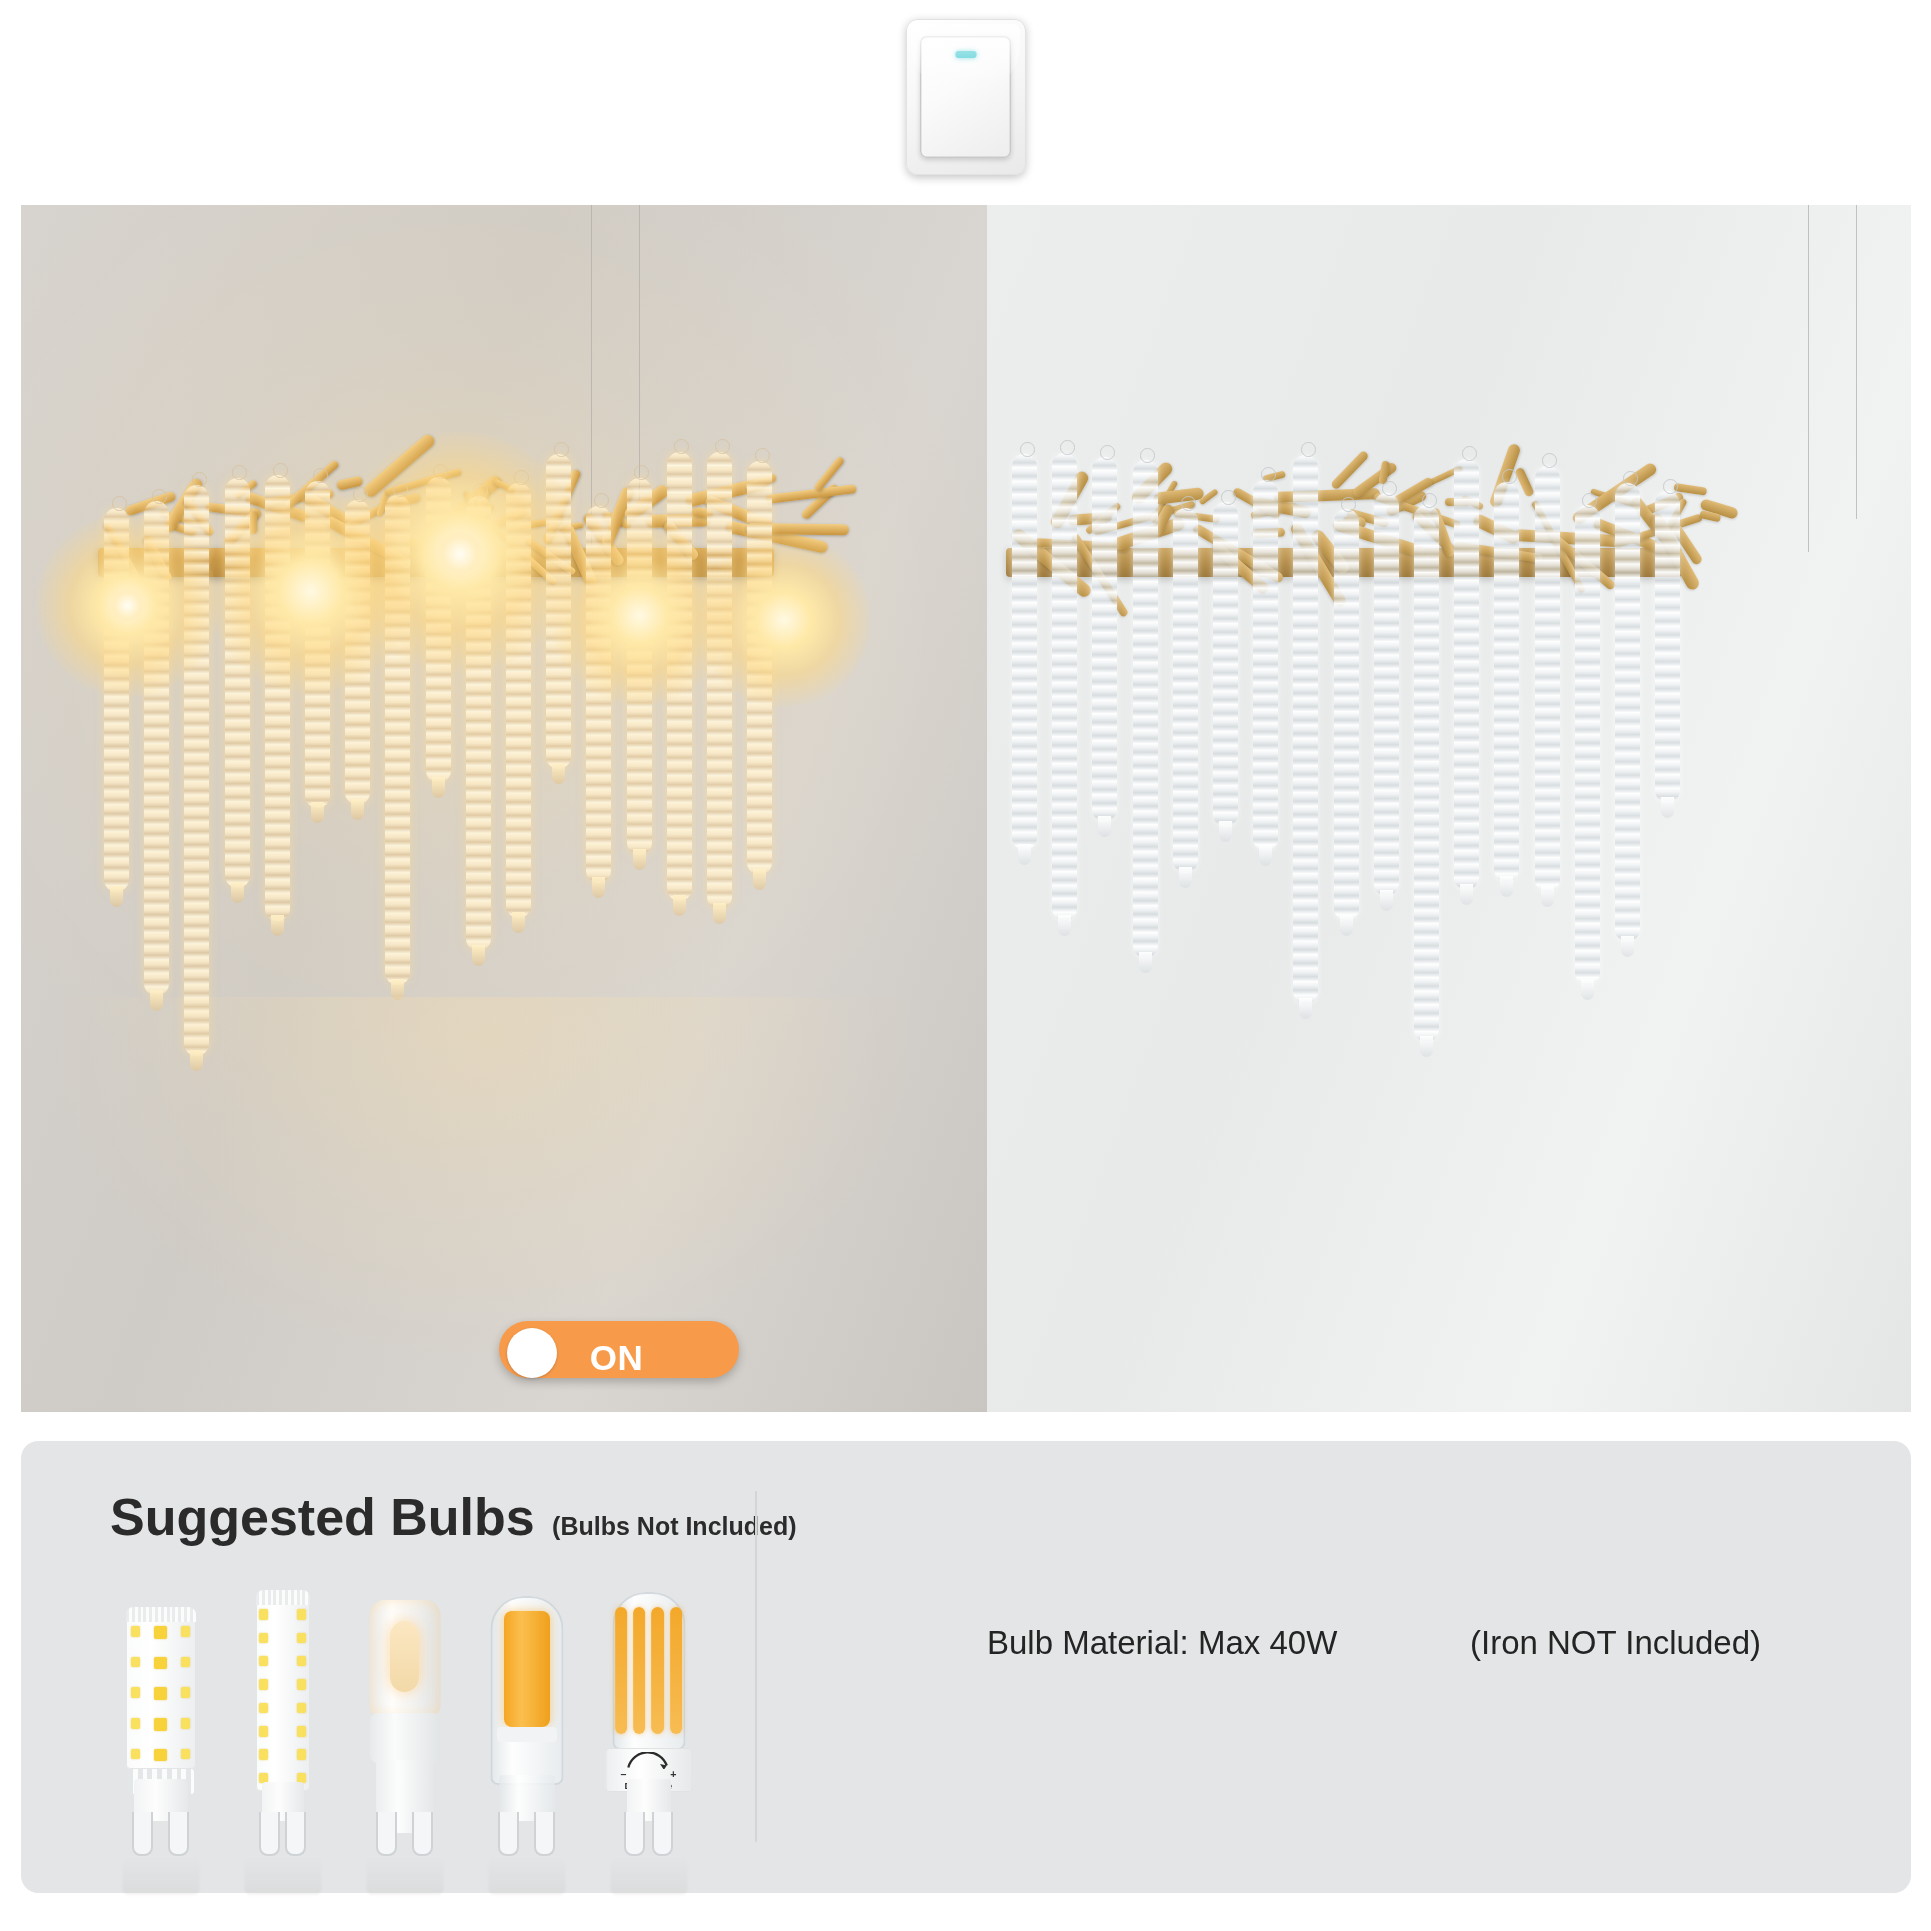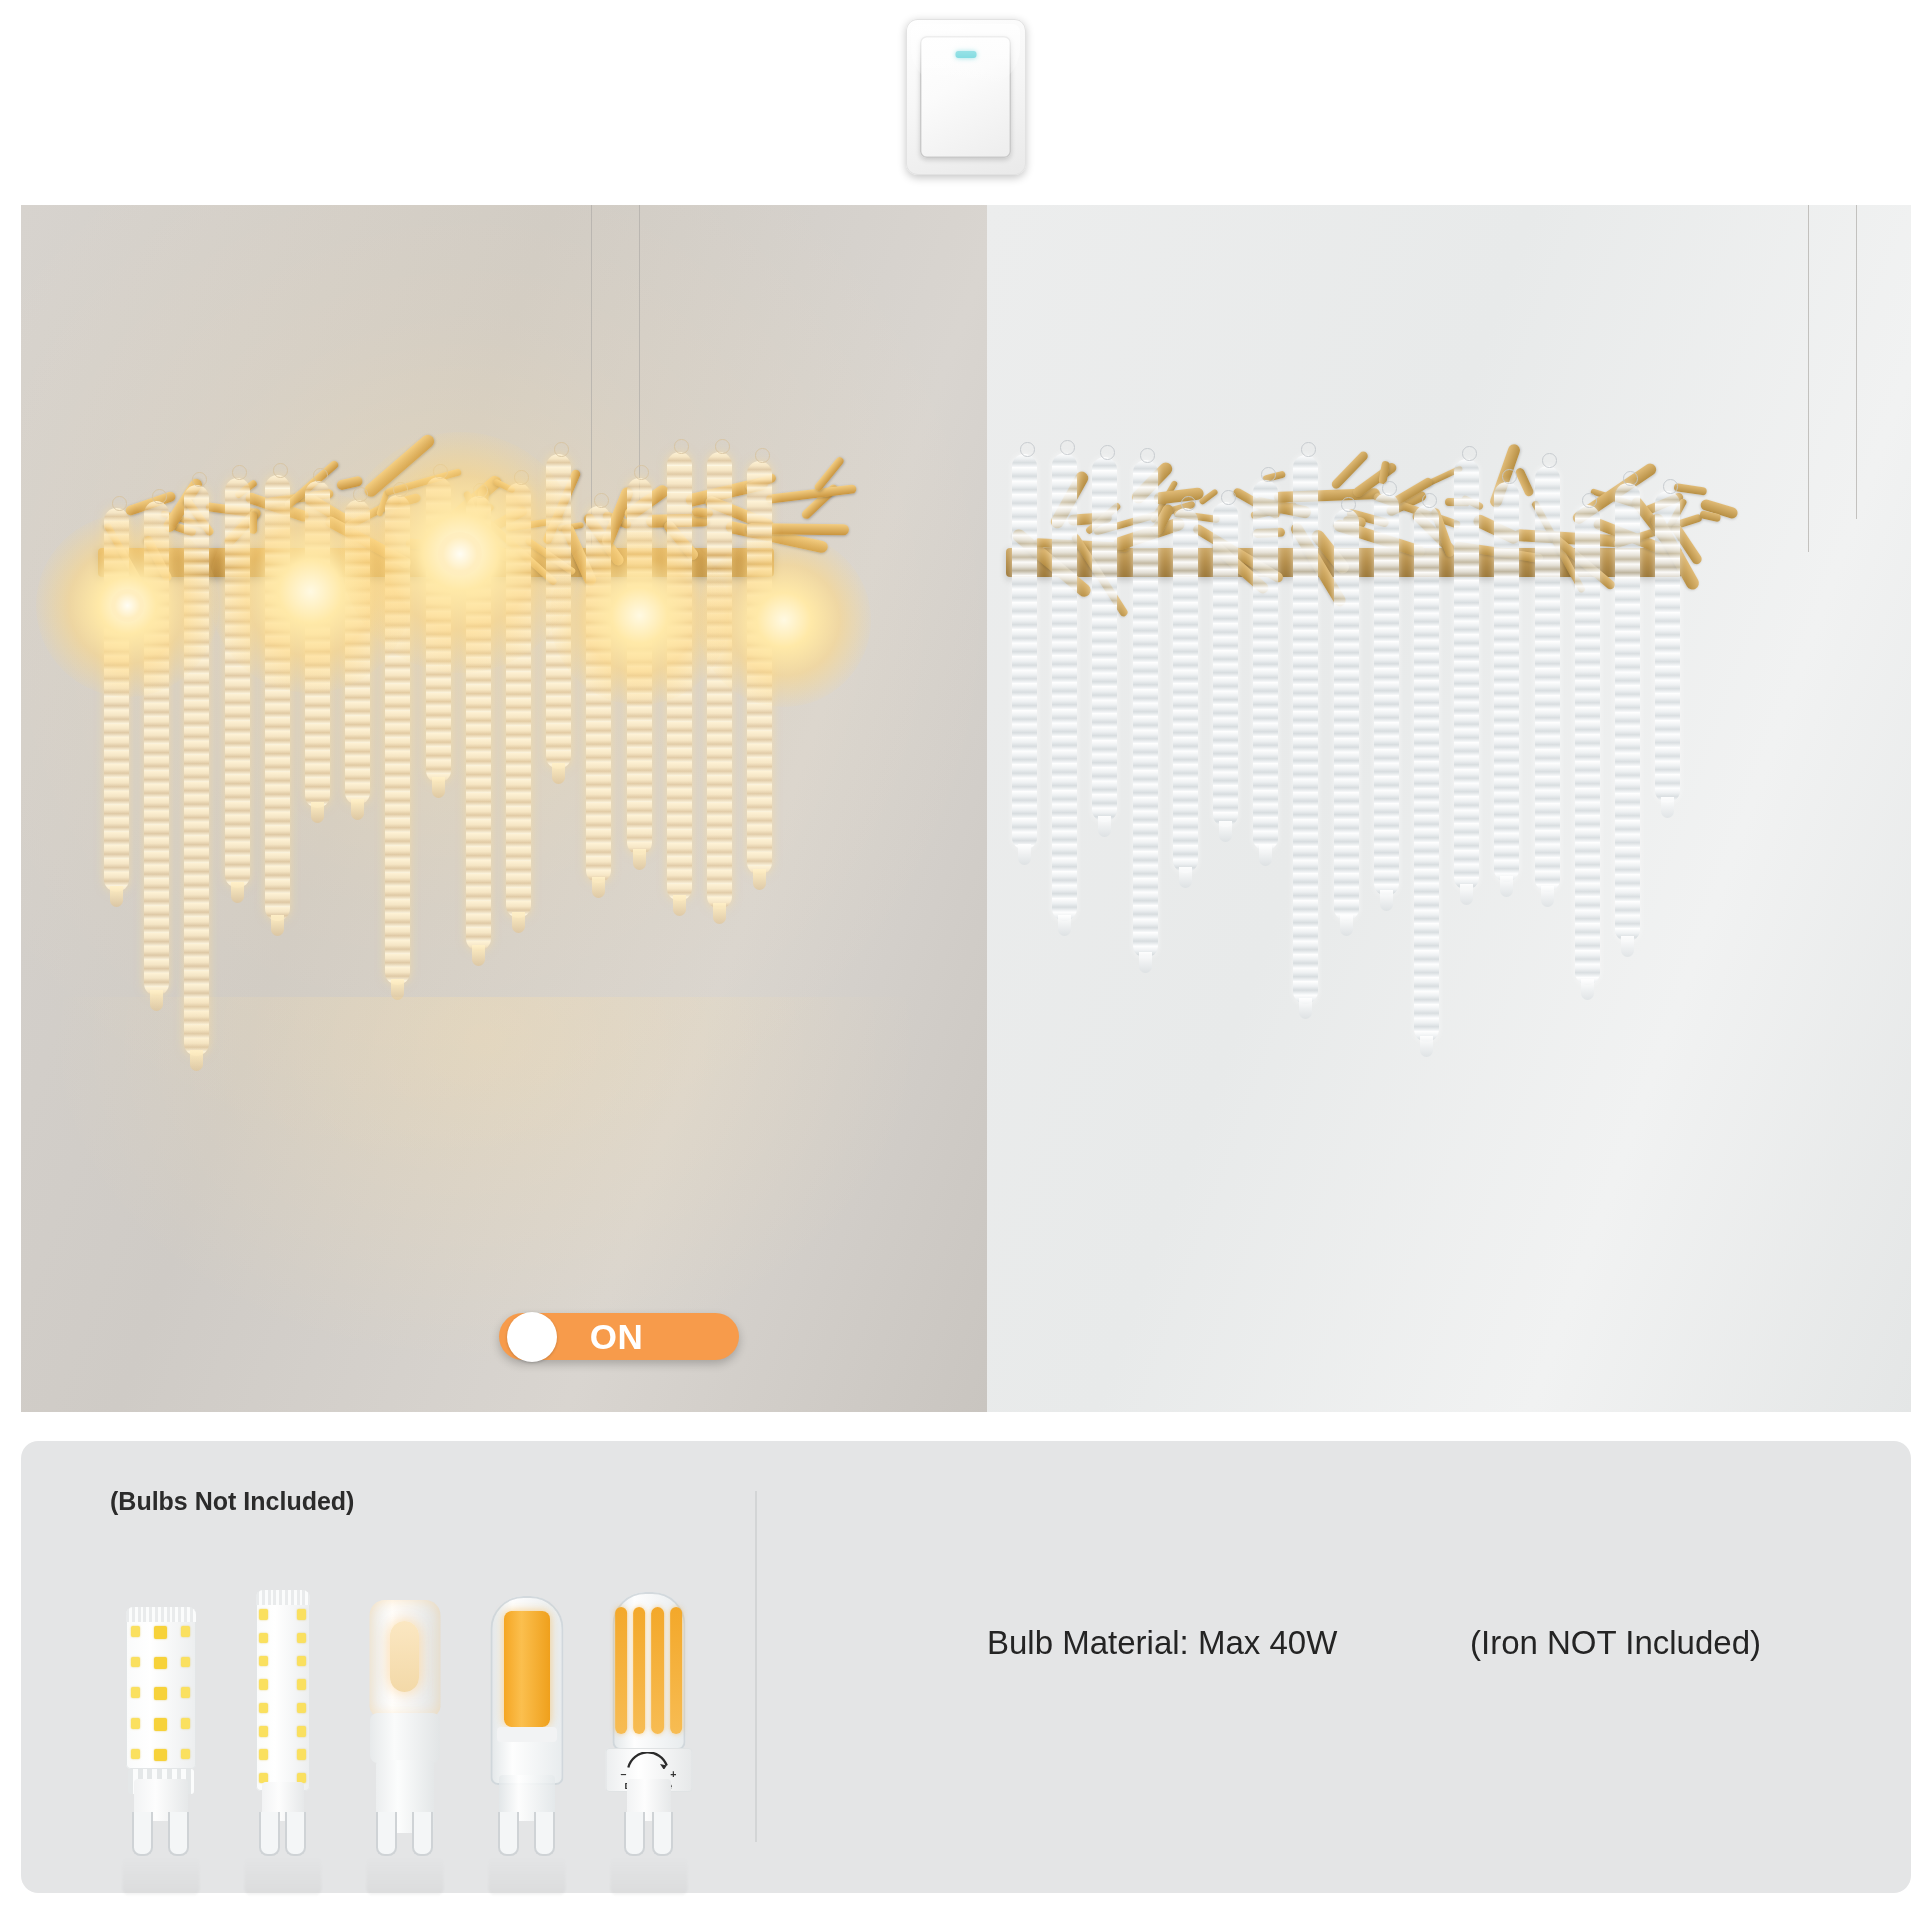--- a/index.html
+++ b/index.html
@@ -117,24 +117,24 @@
 
   
   .glow{
     position:absolute;border-radius:50%;
     background:radial-gradient(circle,#fff9e2 0%,#ffe9a8 22%,rgba(255,216,130,.55) 45%,rgba(255,205,110,0) 74%);
     pointer-events:none;
   }
 
   
   .toggle{
-    position:absolute;display:flex;align-items:center;
-    height:47px;border-radius:30px;
+    position:absolute;display:flex;align-items:flex-end;
+    height:57px;border-radius:30px;
     box-shadow:0 3.9px 9.7px rgba(0,0,0,.22);
-    font-weight:700;font-size:35px;color:#fff;letter-spacing:0.5px;
+    font-weight:700;font-size:35px;color:#fff;letter-spacing:0.5px;margin-top:8px;
   }
   .toggle-on{
     left:478px;top:1108px;width:232px;background:#F79B4B;
     padding-left:7.7px;gap:33px;
   }
   .toggle-off{
     left:1308px;top:1108px;width:232px;background:#807D7A;
     padding-left:29px;gap:33px;
   }
   .knob{width:50px;height:50px;border-radius:50%;background:#fff;flex:0 0 auto;
@@ -438,20 +438,21 @@
     <div class="toggle toggle-on">
       <div class="knob"></div>
       <span>ON</span>
     </div>
 
   </div>
 
   <div class="info">
 
     <div class="sb-title-row">
+      <div class="sb-title">Suggested Bulbs</div>
       <div class="sb-note">(Bulbs Not Included)</div>
     </div>
 
     <div class="bulbs">
 
       <div class="bulb">
         <div class="glass smd-body" style="top:21px;height:162px;">
           <div class="smd-cap"></div>
           <div class="smd-grid">
             <div class="smd-row">

